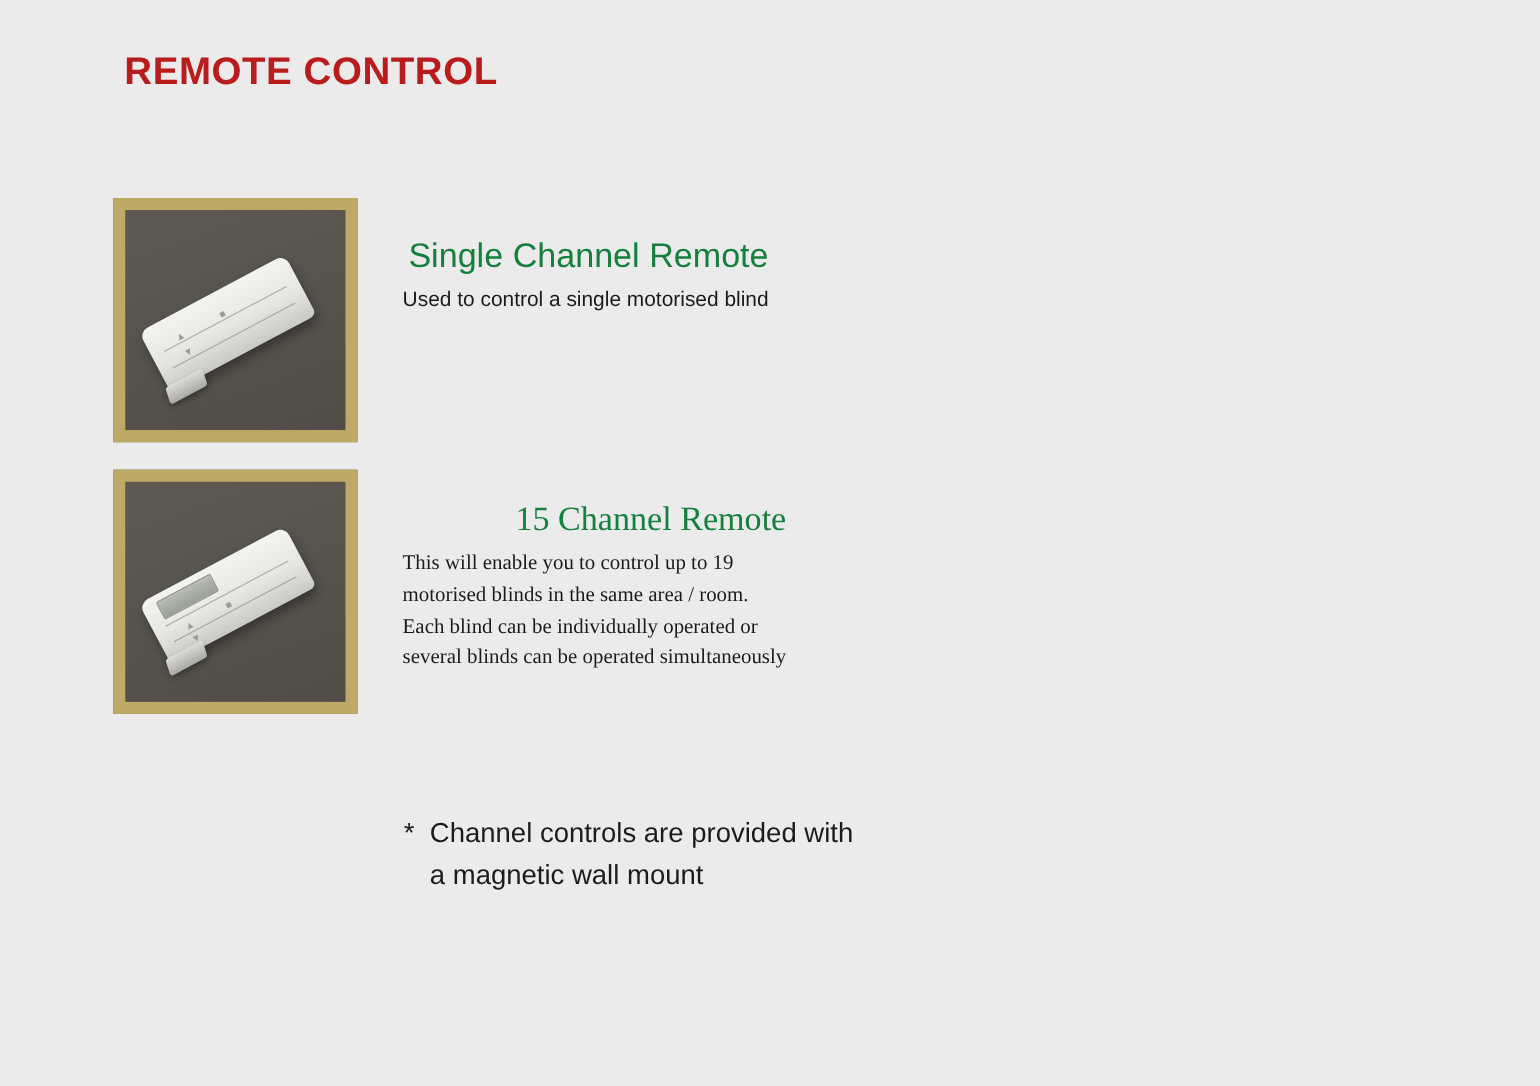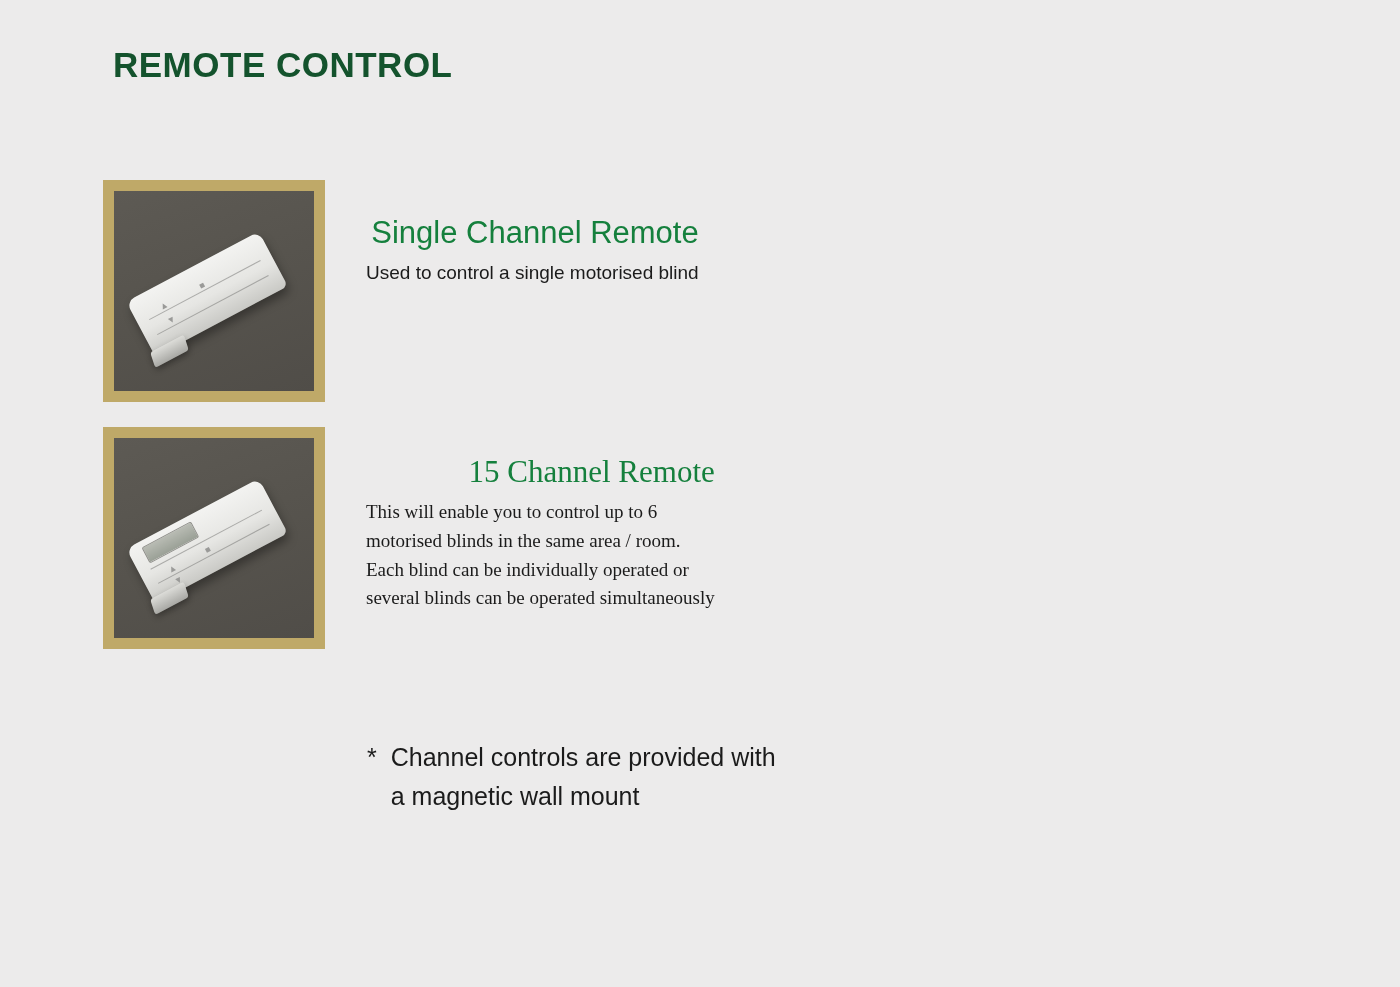--- a/index.html
+++ b/index.html
@@ -22,21 +22,21 @@
     box-sizing: border-box;
   }
 
   .slide-title {
     position: absolute;
     left: 113px;
     top: 46px;
     font-size: 35px;
     font-weight: bold;
     letter-spacing: 0.5px;
-    color: #14532d;
+    color: #b91c1c;
     line-height: 1.1;
   }
 
   
   .product-row {
     position: absolute;
     display: flex;
     align-items: flex-start;
   }
   .row-single { left: 103px; top: 180px; }
@@ -193,21 +193,21 @@
           <div class="remote-line" style="top:72%"></div>
           <div class="btn-glyph" style="left:18%; top:56%;">▲</div>
           <div class="btn-glyph" style="left:46%; top:56%;">■</div>
           <div class="btn-glyph" style="left:18%; top:78%;">▼</div>
           <div class="remote-edge"></div>
         </div>
       </div>
     </div>
     <div class="product-text">
       <div class="product-title">15 Channel Remote</div>
-      <div class="product-desc">This will enable you to control up to 6
+      <div class="product-desc">This will enable you to control up to 19
 motorised blinds in the same area / room.
 Each blind can be individually operated or
 several blinds can be operated simultaneously</div>
     </div>
   </div>
 
   <div class="footnote">
     <div class="footnote-mark">*</div>
     <div class="footnote-text">Channel controls are provided with
 a magnetic wall mount</div>

